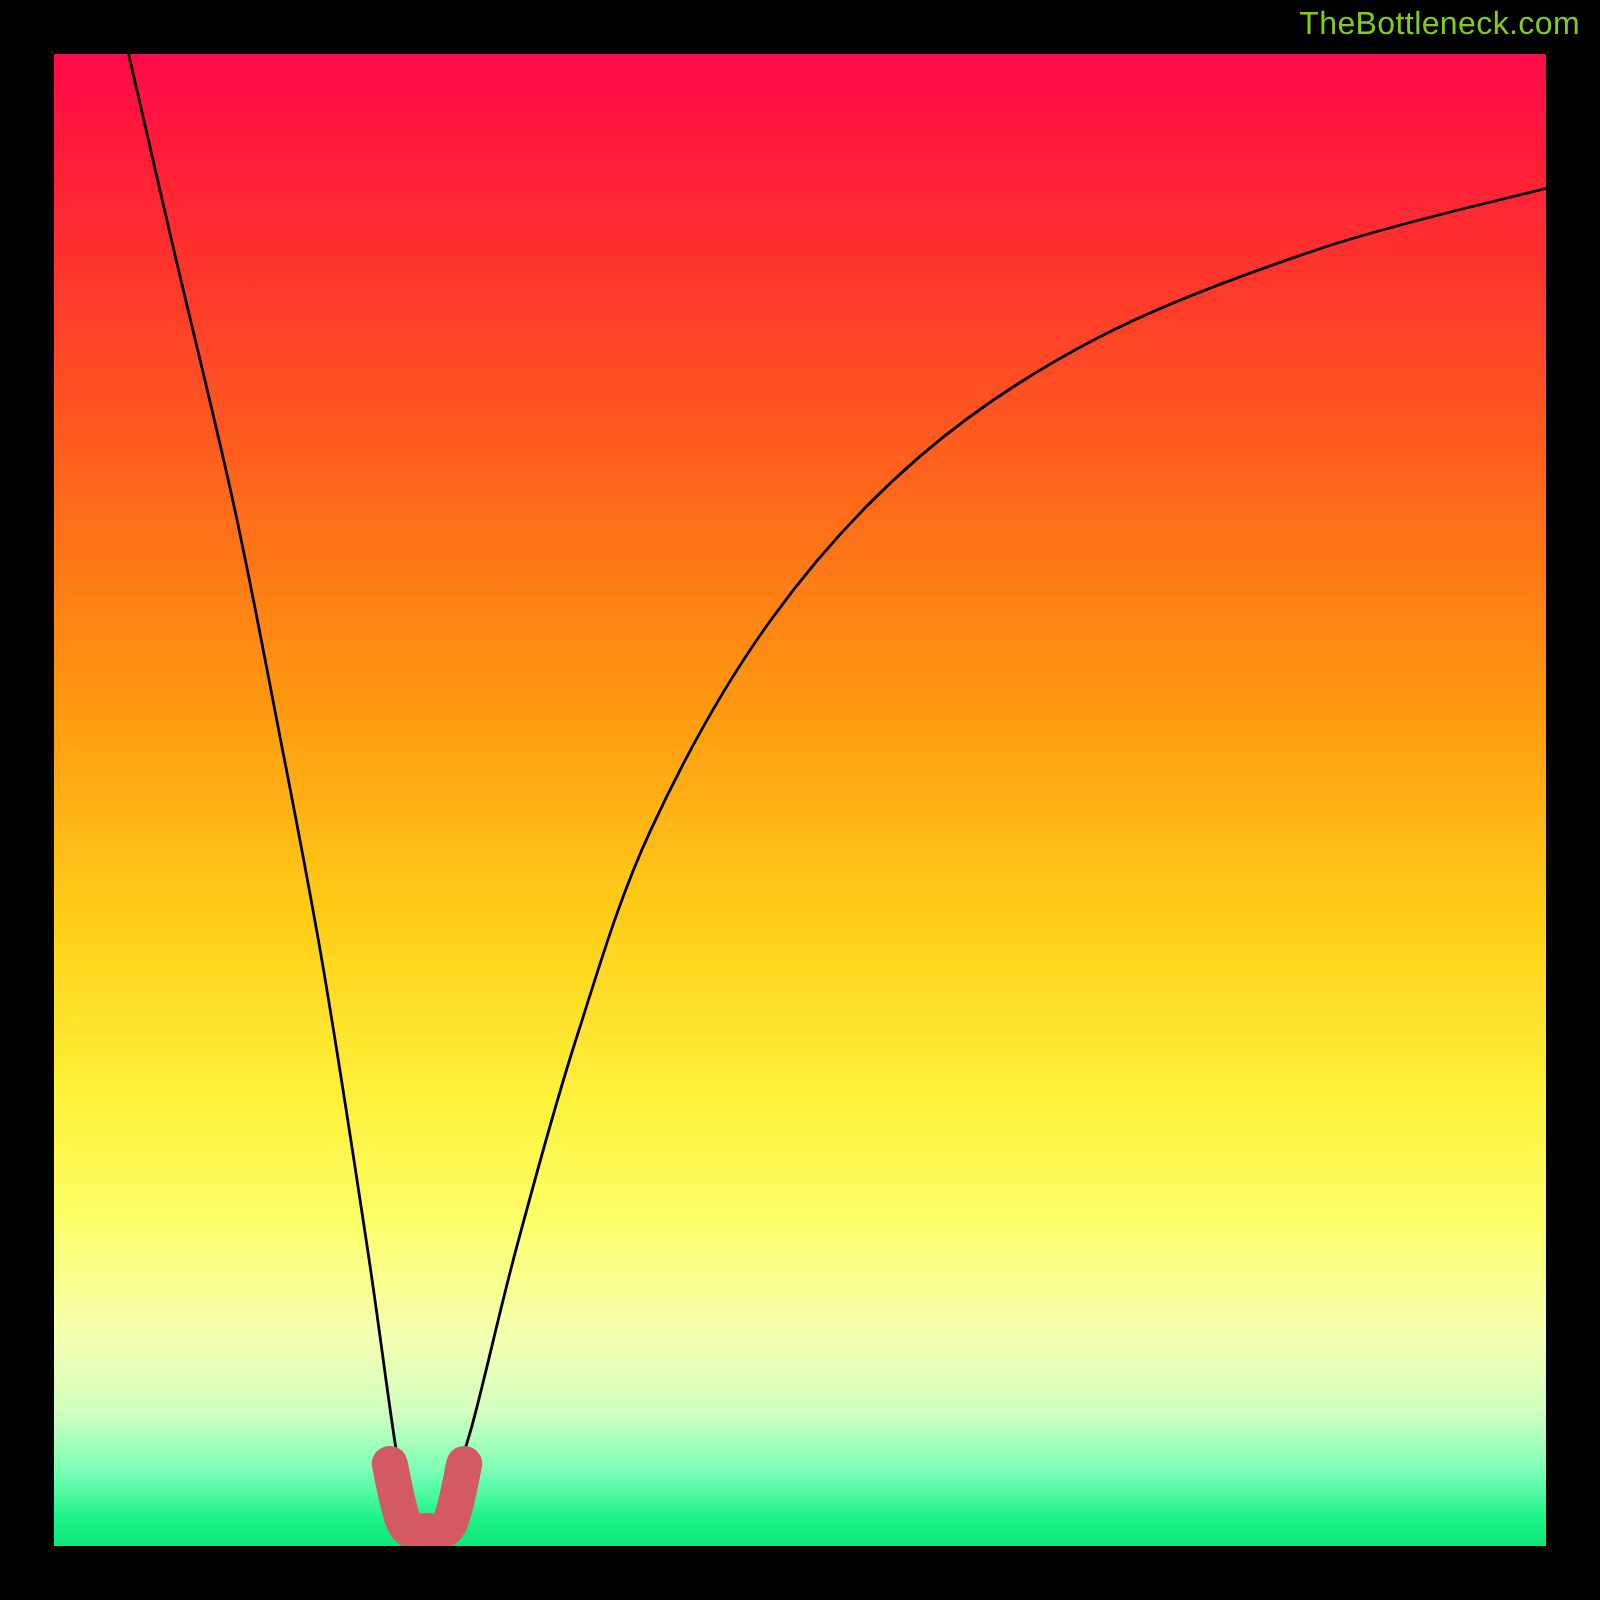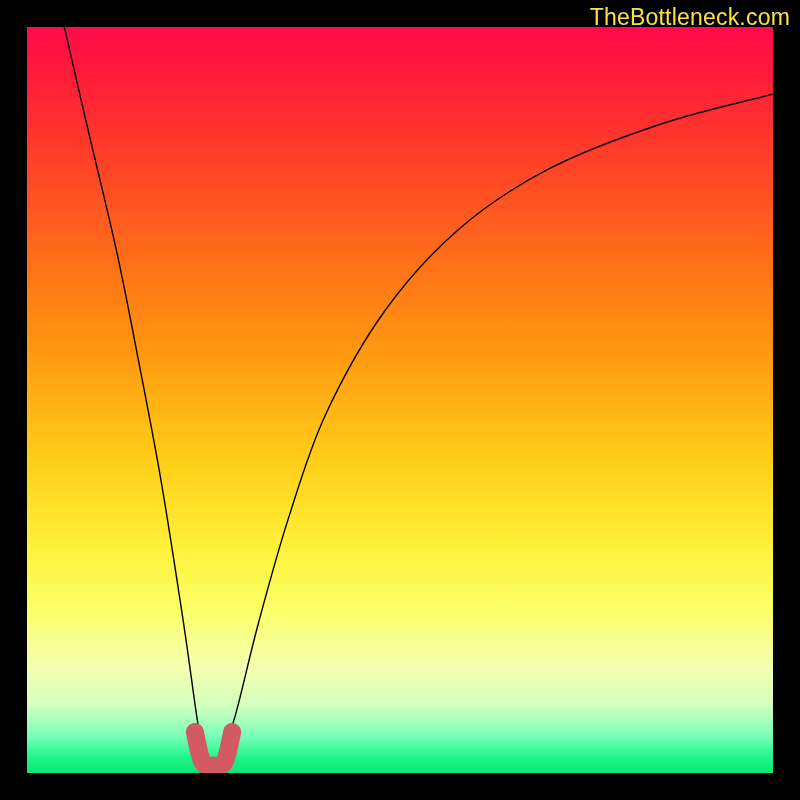--- a/index.html
+++ b/index.html
@@ -35,22 +35,22 @@
       #d2ffc0 91%,
       #7affb8 95%,
       #1ef58a 98%,
       #0ee676 100%
     );
   }
   .watermark {
     position: absolute;
     top: 4px;
     right: 10px;
-    color: #fde047;
-    font-size: 23px;
+    color: #84cc16;
+    font-size: 16px;
     font-weight: 400;
     letter-spacing: 0.2px;
     user-select: none;
   }
   svg.plot {
     position: absolute;
     inset: 0;
     width: 746px;
     height: 746px;
   }

